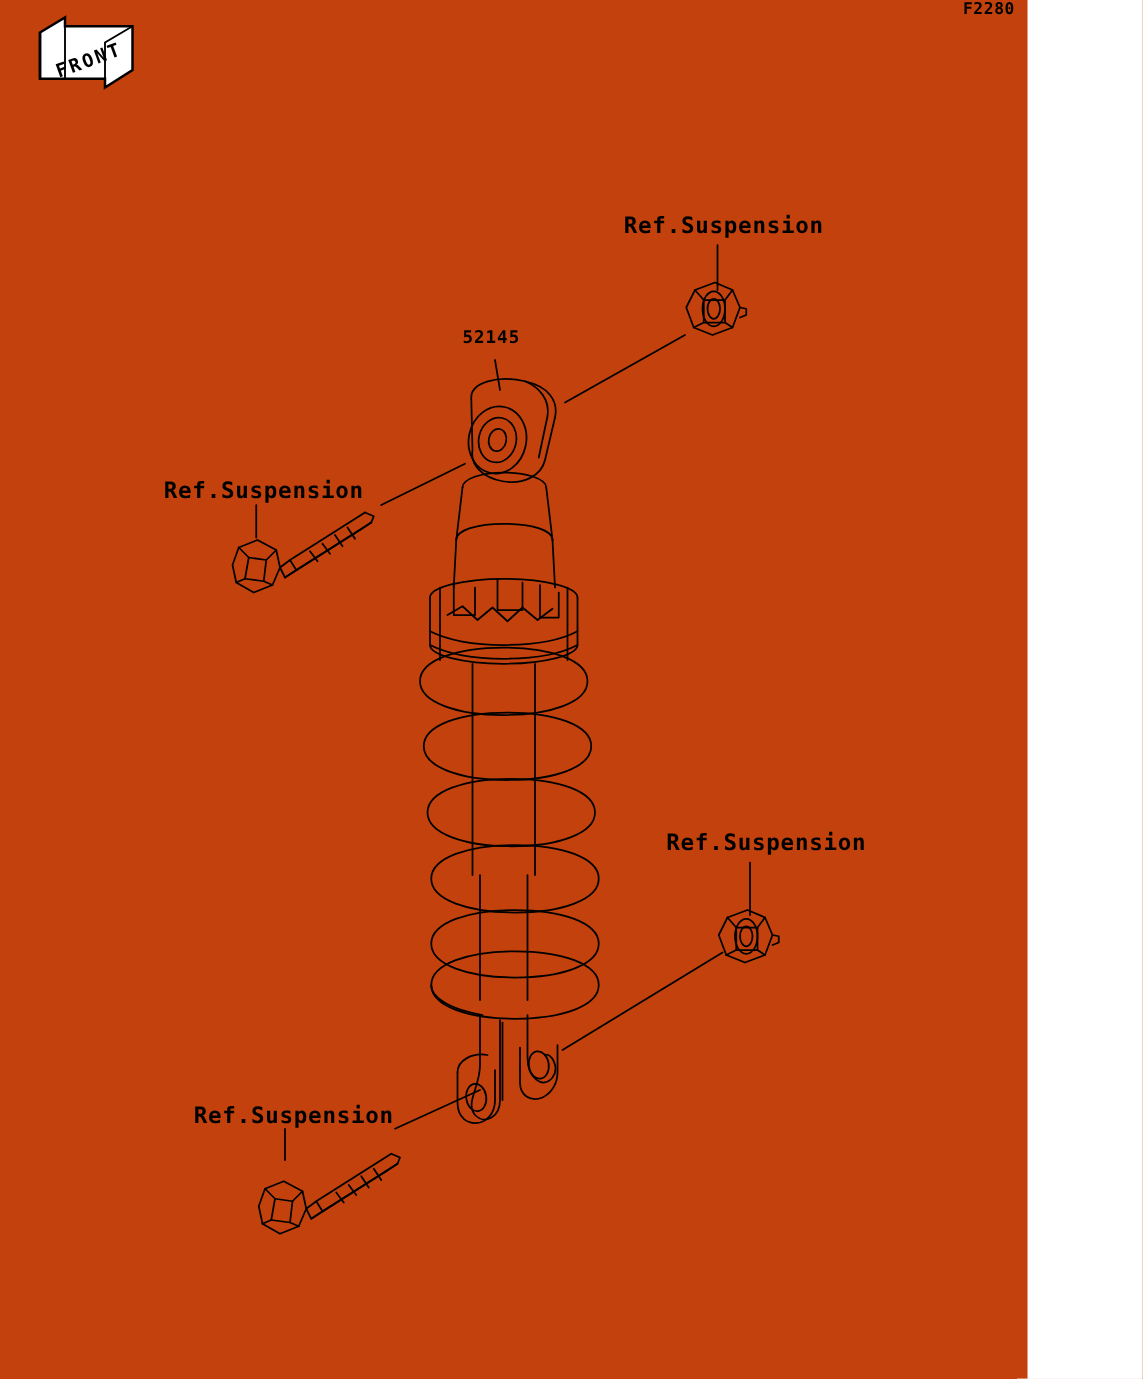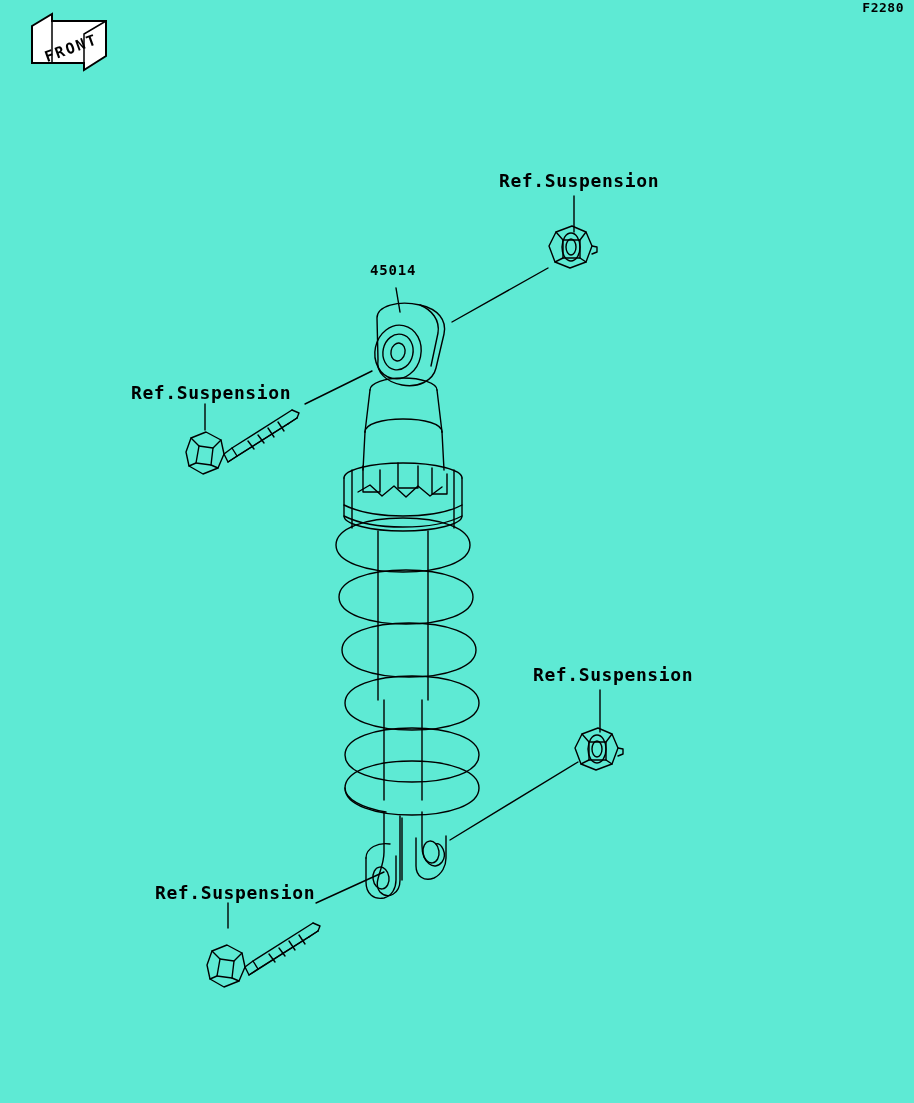--- a/index.html
+++ b/index.html
@@ -5,23 +5,23 @@
   html, body {
     margin: 0;
     padding: 0;
     background: #ffffff;
   }
   body {
     font-family: "DejaVu Sans Mono", "Liberation Mono", monospace;
   }
   #page {
     position: relative;
-    width: 914px;
+    width: 822px;
     height: 1103px;
-    background: #5eead4;
+    background: #c2410c;
     overflow: hidden;
   }
   .fig-code {
     position: absolute;
     top: 0px;
     right: 10px;
     font-family: "DejaVu Sans Mono", "Liberation Mono", monospace;
     font-size: 13px;
     font-weight: bold;
     letter-spacing: 0.5px;
@@ -220,20 +220,20 @@
         <path d="M269 954 L275 962"></path>
         <path d="M279 948 L285 956"></path>
         <path d="M289 941 L295 950"></path>
         <path d="M299 935 L305 944"></path>
         <path d="M313 923 L320 926 L318 931"></path>
       </g>
 
     </g>
   </svg>
 
-  <div class="part-number" style="left:370px; top:262px;">45014</div>
+  <div class="part-number" style="left:370px; top:262px;">52145</div>
 
   <div class="label" style="left:499px; top:170px;">Ref.Suspension</div>
   <div class="label" style="left:131px; top:382px;">Ref.Suspension</div>
   <div class="label" style="left:533px; top:664px;">Ref.Suspension</div>
   <div class="label" style="left:155px; top:882px;">Ref.Suspension</div>
 
 </div>
 
 </body></html>

